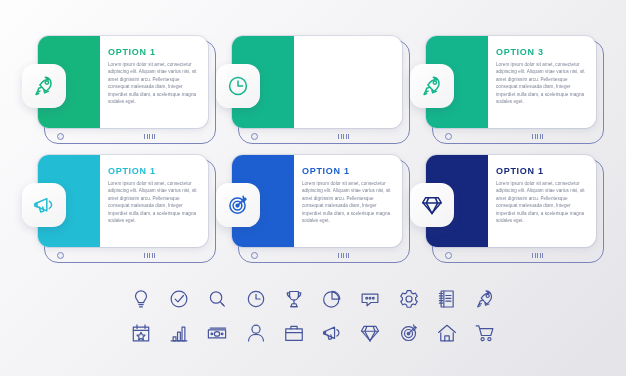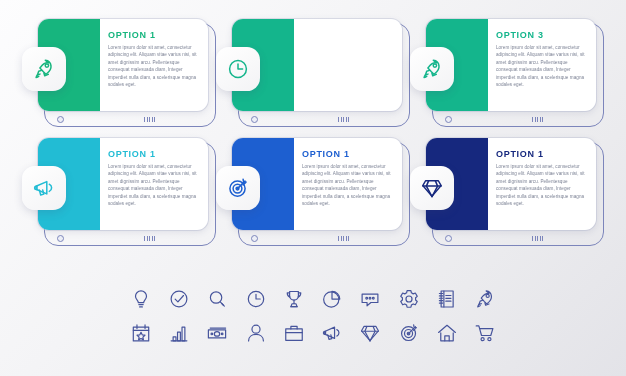--- a/index.html
+++ b/index.html
@@ -19,21 +19,21 @@
   
   .cards {
     position: absolute;
     left: 0; top: 0;
     width: 626px;
     display: grid;
     grid-template-columns: repeat(3, 188px);
     grid-template-rows: 113px 113px;
     column-gap: 6px;
     row-gap: 6px;
-    padding: 19px 22px 0 22px;
+    padding: 36px 22px 0 22px;
   }
 
   .card {
     position: relative;
     width: 188px;
     height: 100px;
   }
 
   
   .card-frame {

